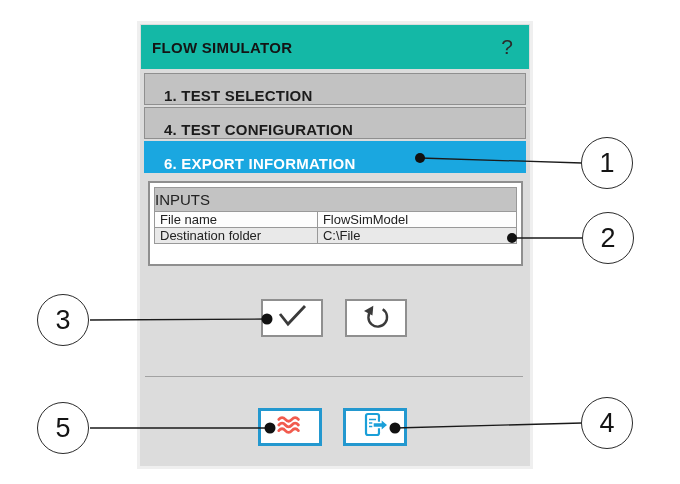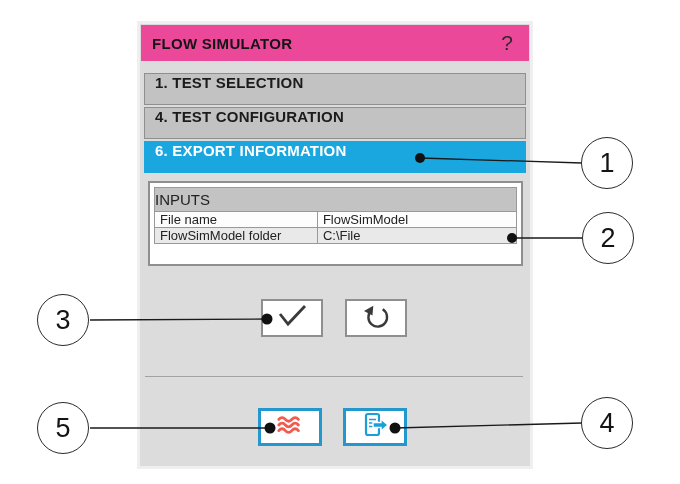--- a/index.html
+++ b/index.html
@@ -5,35 +5,35 @@
   * { margin:0; padding:0; box-sizing:border-box; }
   html,body { width:680px; height:484px; background:#ffffff; overflow:hidden; }
   body { font-family:"Liberation Sans", sans-serif; position:relative; }
 
   
   .panel {
     position:absolute; left:137px; top:21px; width:396px; height:448px;
     background:#dcdcdc; border:3px solid #efefef;
   }
   .titlebar {
-    position:absolute; left:1px; top:1px; right:1px; height:36px;
-    background:#ec4899; display:flex; align-items:center;
+    position:absolute; left:1px; top:1px; right:1px; height:44px;
+    background:#14b8a6; display:flex; align-items:center;
   }
   .titlebar .title {
     padding-left:11px; font-size:15px; font-weight:bold; color:#141414;
     letter-spacing:.3px;
   }
   .titlebar .help {
     margin-left:auto; padding-right:16px; font-size:21px; color:#2b2b2b;
     cursor:pointer; font-weight:400;
   }
   .step {
     position:absolute; left:4px; width:382px; height:32px;
     background:#c2c2c2; border:1px solid #8f8f8f;
-    display:flex; align-items:flex-start; padding-left:10px;
+    display:flex; align-items:flex-end; padding-left:19px;
     font-size:15px; font-weight:bold; color:#1b1b1b; letter-spacing:.2px;
     cursor:pointer;
   }
   .step.s1 { top:49px; }
   .step.s2 { top:83px; }
   .step.s3 { top:117px; background:#1aa7e0; border-color:#1aa7e0; color:#ffffff; }
 
   .table-box {
     position:absolute; left:8px; top:157px; width:375px; height:85px;
     background:#ffffff; border:2px solid #8f8f8f; padding:4px;
@@ -115,21 +115,21 @@
         </colgroup>
       <tbody>
           <tr>
         <th colspan="2">INPUTS</th>
       </tr>
       <tr class="row-a">
         <td>File name</td>
         <td>FlowSimModel</td>
       </tr>
       <tr class="row-b">
-        <td>FlowSimModel folder</td>
+        <td>Destination folder</td>
         <td>C:\File</td>
       </tr>
     </tbody>
       </table>
   </div>
 
   <div class="btn confirm">
     <span>
       <svg width="36" height="26" viewBox="0 0 36 26">
         <polyline points="6,11 14,21 31,3" fill="none" stroke="#3a3a3a" stroke-width="2.8"></polyline>

